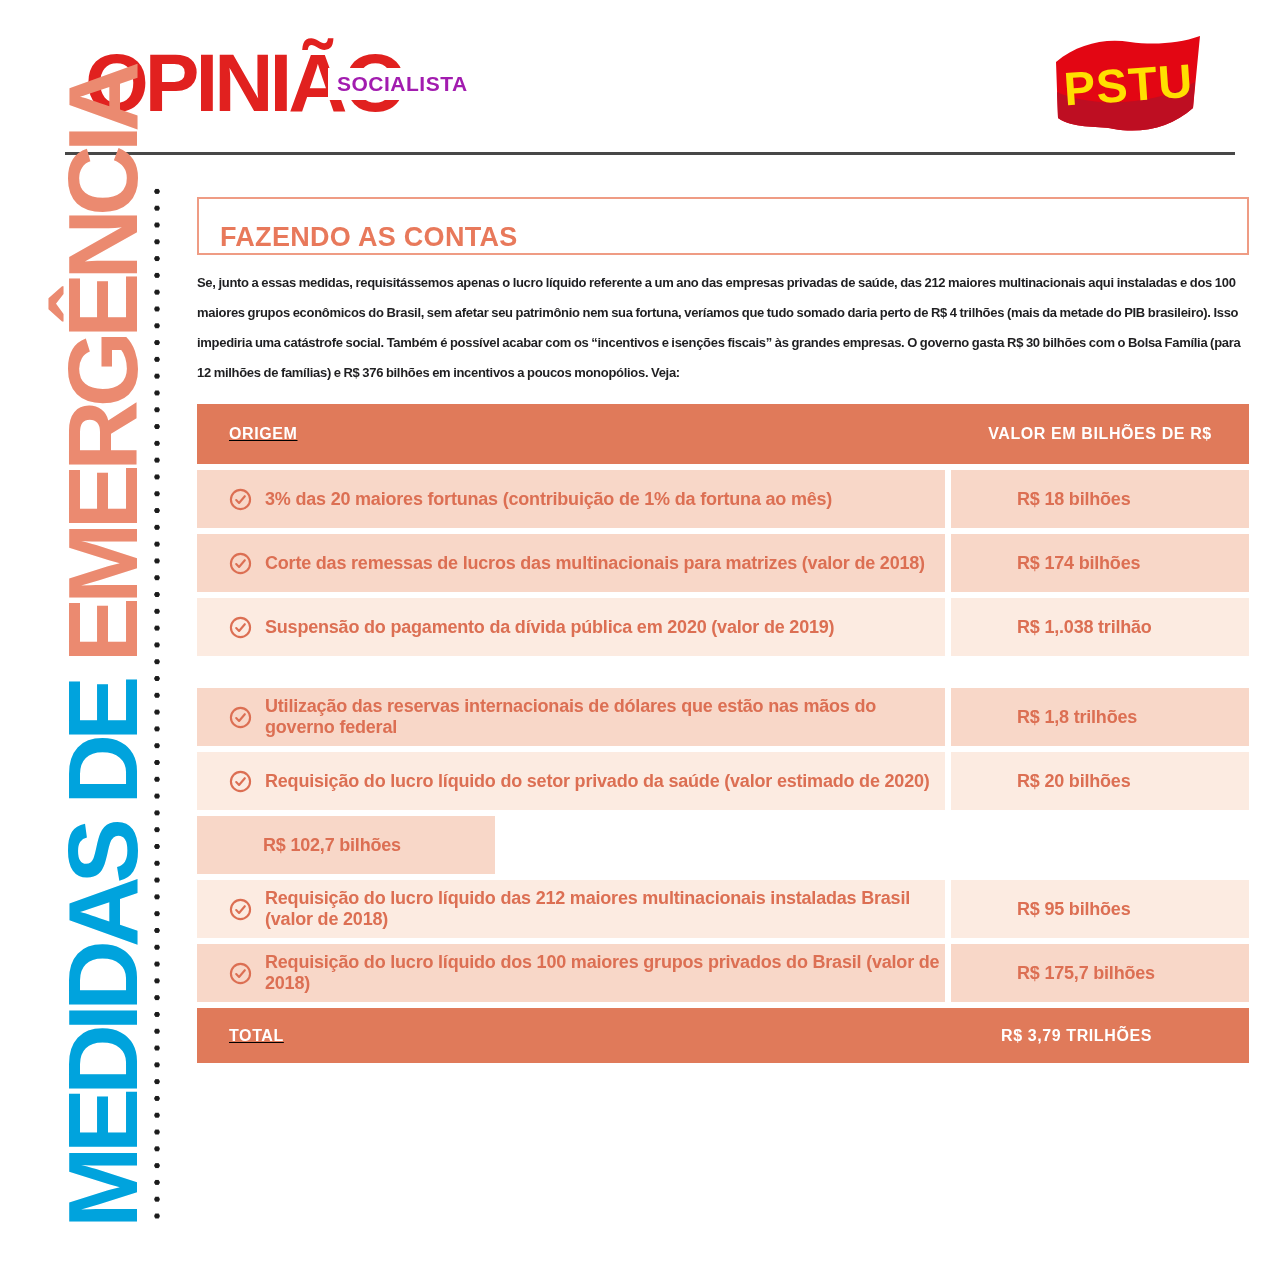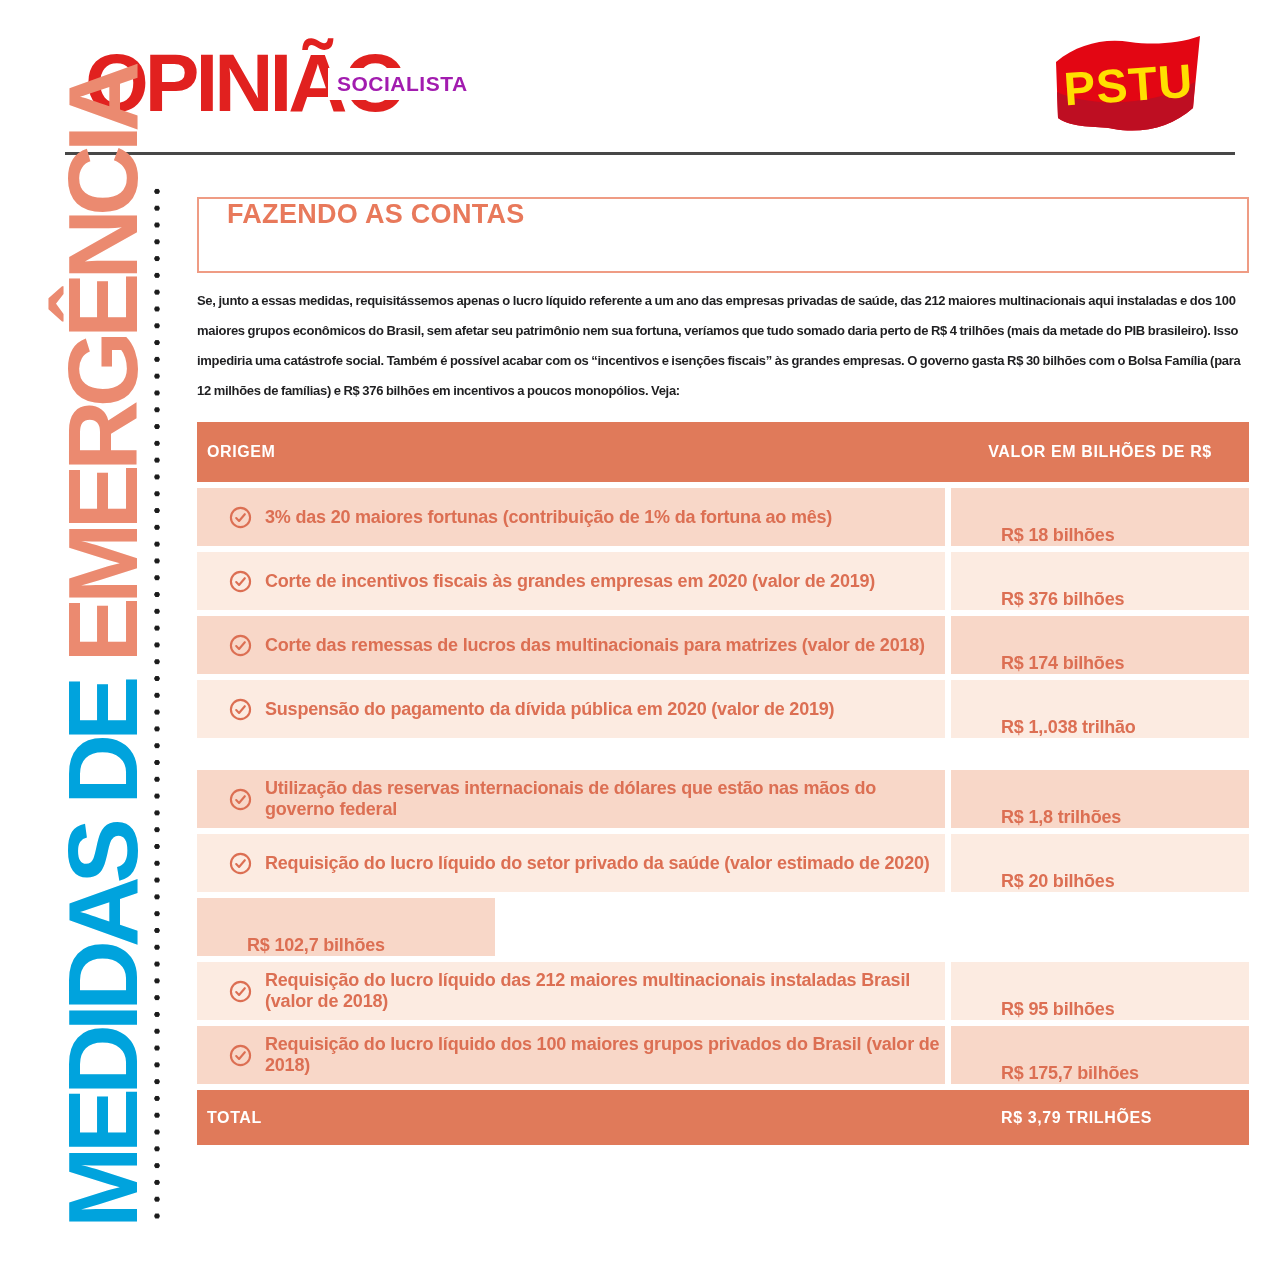--- a/index.html
+++ b/index.html
@@ -28,42 +28,42 @@
   .vtitle .blue{color:var(--blue);}
   .vtitle .salmon{color:var(--salmon-light);}
 
   .dots{position:absolute;left:153px;top:183px;width:8px;height:1046px;
     background-image:radial-gradient(circle,#1b1b1b 2.4px,transparent 3px);
     background-size:8px 16.8px;background-repeat:repeat-y;background-position:center top;}
 
   
   .content{position:absolute;left:197px;top:197px;width:1052px;}
 
-  .section-box{height:76px;border:2px solid #EF9C84;display:flex;align-items:flex-start;padding-left:28px;}
+  .section-box{height:58px;border:2px solid #EF9C84;display:flex;align-items:flex-end;padding-left:21px;}
   .section-title{color:#E8795B;font-size:27px;font-weight:800;letter-spacing:.3px;}
 
   .intro{margin-top:13px;font-size:13px;font-weight:700;line-height:30px;color:var(--ink);
     letter-spacing:-.3px;word-spacing:-.5px;}
 
   
   .tbl{margin-top:16px;}
   .trow{display:flex;margin-bottom:6px;}
   .trow .cell-label{width:748px;margin-right:6px;display:flex;align-items:center;}
   .trow .cell-value{width:298px;display:flex;align-items:center;}
   .thead,.tfoot{height:60px;background:var(--accent);}
   .tfoot{height:55px;margin-bottom:0;}
-  .thead .cell-label,.tfoot .cell-label{padding-left:10px;}
+  .thead .cell-label,.tfoot .cell-label{padding-left:32px;text-decoration:underline;}
   .thead .hd,.tfoot .hd{color:#fff;font-size:16px;font-weight:800;letter-spacing:.6px;}
   .thead .cell-value{justify-content:center;}
   .tfoot .cell-value{padding-left:50px;}
   .drow{height:58px;}
   .drow.dark .cell-label,.drow.dark .cell-value{background:var(--row-dark);}
   .drow.light .cell-label,.drow.light .cell-value{background:var(--row-light);}
   .drow .cell-label{padding-left:32px;}
-  .drow .cell-value{padding-left:50px;align-items:flex-end;}
+  .drow .cell-value{padding-left:66px;}
   .drow.group-end{margin-bottom:32px;}
   .check{width:23px;height:23px;flex:0 0 23px;margin-right:13px;display:inline-flex;}
   .check svg{width:23px;height:23px;}
   .rlabel,.rvalue{color:var(--salmon-text);font-size:18px;font-weight:700;letter-spacing:-.2px;}
 </style>
 </head>
 <body>
 
 <div class="page">
 
@@ -117,109 +117,95 @@
                 <path d="M7.5 12.6l3 3 6-7"></path>
               </svg>
             </span>
           <span class="rlabel">3% das 20 maiores fortunas (contribuição de 1% da fortuna ao mês)</span>
         </div>
         <div class="cell-value">
           <span class="rvalue">R$ 18 bilhões</span>
         </div>
       </div>
 
+
+      <div class="trow drow dark">
+        <div class="cell-label">
+          <span class="check">
+              <svg viewBox="0 0 24 24" fill="none" stroke="#DC6F53" stroke-width="2.2" stroke-linecap="round" stroke-linejoin="round">
+                <circle cx="12" cy="12" r="10"></circle>
+                <path d="M7.5 12.6l3 3 6-7"></path>
+              </svg>
+            </span>
+          <span class="rlabel">Corte das remessas de lucros das multinacionais para matrizes (valor de 2018)</span>
+        </div>
+        <div class="cell-value">
+          <span class="rvalue">R$ 174 bilhões</span>
+        </div>
+      </div>
+
+      <div class="trow drow light group-end">
+        <div class="cell-label">
+          <span class="check">
+              <svg viewBox="0 0 24 24" fill="none" stroke="#DC6F53" stroke-width="2.2" stroke-linecap="round" stroke-linejoin="round">
+                <circle cx="12" cy="12" r="10"></circle>
+                <path d="M7.5 12.6l3 3 6-7"></path>
+              </svg>
+            </span>
+          <span class="rlabel">Suspensão do pagamento da dívida pública em 2020 (valor de 2019)</span>
+        </div>
+        <div class="cell-value">
+          <span class="rvalue">R$ 1,.038 trilhão</span>
+        </div>
+      </div>
+
+      <div class="trow drow dark">
+        <div class="cell-label">
+          <span class="check">
+              <svg viewBox="0 0 24 24" fill="none" stroke="#DC6F53" stroke-width="2.2" stroke-linecap="round" stroke-linejoin="round">
+                <circle cx="12" cy="12" r="10"></circle>
+                <path d="M7.5 12.6l3 3 6-7"></path>
+              </svg>
+            </span>
+          <span class="rlabel">Utilização das reservas internacionais de dólares que estão nas mãos do governo federal</span>
+        </div>
+        <div class="cell-value">
+          <span class="rvalue">R$ 1,8 trilhões</span>
+        </div>
+      </div>
+
       <div class="trow drow light">
         <div class="cell-label">
           <span class="check">
               <svg viewBox="0 0 24 24" fill="none" stroke="#DC6F53" stroke-width="2.2" stroke-linecap="round" stroke-linejoin="round">
                 <circle cx="12" cy="12" r="10"></circle>
                 <path d="M7.5 12.6l3 3 6-7"></path>
               </svg>
             </span>
-          <span class="rlabel">Corte de incentivos fiscais às grandes empresas em 2020 (valor de 2019)</span>
-        </div>
-        <div class="cell-value">
-          <span class="rvalue">R$ 376 bilhões</span>
-        </div>
-      </div>
-
-      <div class="trow drow dark">
-        <div class="cell-label">
-          <span class="check">
-              <svg viewBox="0 0 24 24" fill="none" stroke="#DC6F53" stroke-width="2.2" stroke-linecap="round" stroke-linejoin="round">
-                <circle cx="12" cy="12" r="10"></circle>
-                <path d="M7.5 12.6l3 3 6-7"></path>
-              </svg>
-            </span>
-          <span class="rlabel">Corte das remessas de lucros das multinacionais para matrizes (valor de 2018)</span>
-        </div>
-        <div class="cell-value">
-          <span class="rvalue">R$ 174 bilhões</span>
-        </div>
-      </div>
-
-      <div class="trow drow light group-end">
-        <div class="cell-label">
-          <span class="check">
-              <svg viewBox="0 0 24 24" fill="none" stroke="#DC6F53" stroke-width="2.2" stroke-linecap="round" stroke-linejoin="round">
-                <circle cx="12" cy="12" r="10"></circle>
-                <path d="M7.5 12.6l3 3 6-7"></path>
-              </svg>
-            </span>
-          <span class="rlabel">Suspensão do pagamento da dívida pública em 2020 (valor de 2019)</span>
-        </div>
-        <div class="cell-value">
-          <span class="rvalue">R$ 1,.038 trilhão</span>
-        </div>
-      </div>
-
-      <div class="trow drow dark">
-        <div class="cell-label">
-          <span class="check">
-              <svg viewBox="0 0 24 24" fill="none" stroke="#DC6F53" stroke-width="2.2" stroke-linecap="round" stroke-linejoin="round">
-                <circle cx="12" cy="12" r="10"></circle>
-                <path d="M7.5 12.6l3 3 6-7"></path>
-              </svg>
-            </span>
-          <span class="rlabel">Utilização das reservas internacionais de dólares que estão nas mãos do governo federal</span>
-        </div>
-        <div class="cell-value">
-          <span class="rvalue">R$ 1,8 trilhões</span>
+          <span class="rlabel">Requisição do lucro líquido do setor privado da saúde (valor estimado de 2020)</span>
+        </div>
+        <div class="cell-value">
+          <span class="rvalue">R$ 20 bilhões</span>
+        </div>
+      </div>
+
+      <div class="trow drow dark">
+        <div class="cell-value">
+          <span class="rvalue">R$ 102,7 bilhões</span>
         </div>
       </div>
 
       <div class="trow drow light">
         <div class="cell-label">
           <span class="check">
               <svg viewBox="0 0 24 24" fill="none" stroke="#DC6F53" stroke-width="2.2" stroke-linecap="round" stroke-linejoin="round">
                 <circle cx="12" cy="12" r="10"></circle>
                 <path d="M7.5 12.6l3 3 6-7"></path>
               </svg>
             </span>
-          <span class="rlabel">Requisição do lucro líquido do setor privado da saúde (valor estimado de 2020)</span>
-        </div>
-        <div class="cell-value">
-          <span class="rvalue">R$ 20 bilhões</span>
-        </div>
-      </div>
-
-      <div class="trow drow dark">
-        <div class="cell-value">
-          <span class="rvalue">R$ 102,7 bilhões</span>
-        </div>
-      </div>
-
-      <div class="trow drow light">
-        <div class="cell-label">
-          <span class="check">
-              <svg viewBox="0 0 24 24" fill="none" stroke="#DC6F53" stroke-width="2.2" stroke-linecap="round" stroke-linejoin="round">
-                <circle cx="12" cy="12" r="10"></circle>
-                <path d="M7.5 12.6l3 3 6-7"></path>
-              </svg>
-            </span>
           <span class="rlabel">Requisição do lucro líquido das 212 maiores multinacionais instaladas Brasil (valor de 2018)</span>
         </div>
         <div class="cell-value">
           <span class="rvalue">R$ 95 bilhões</span>
         </div>
       </div>
 
       <div class="trow drow dark">
         <div class="cell-label">
           <span class="check">

